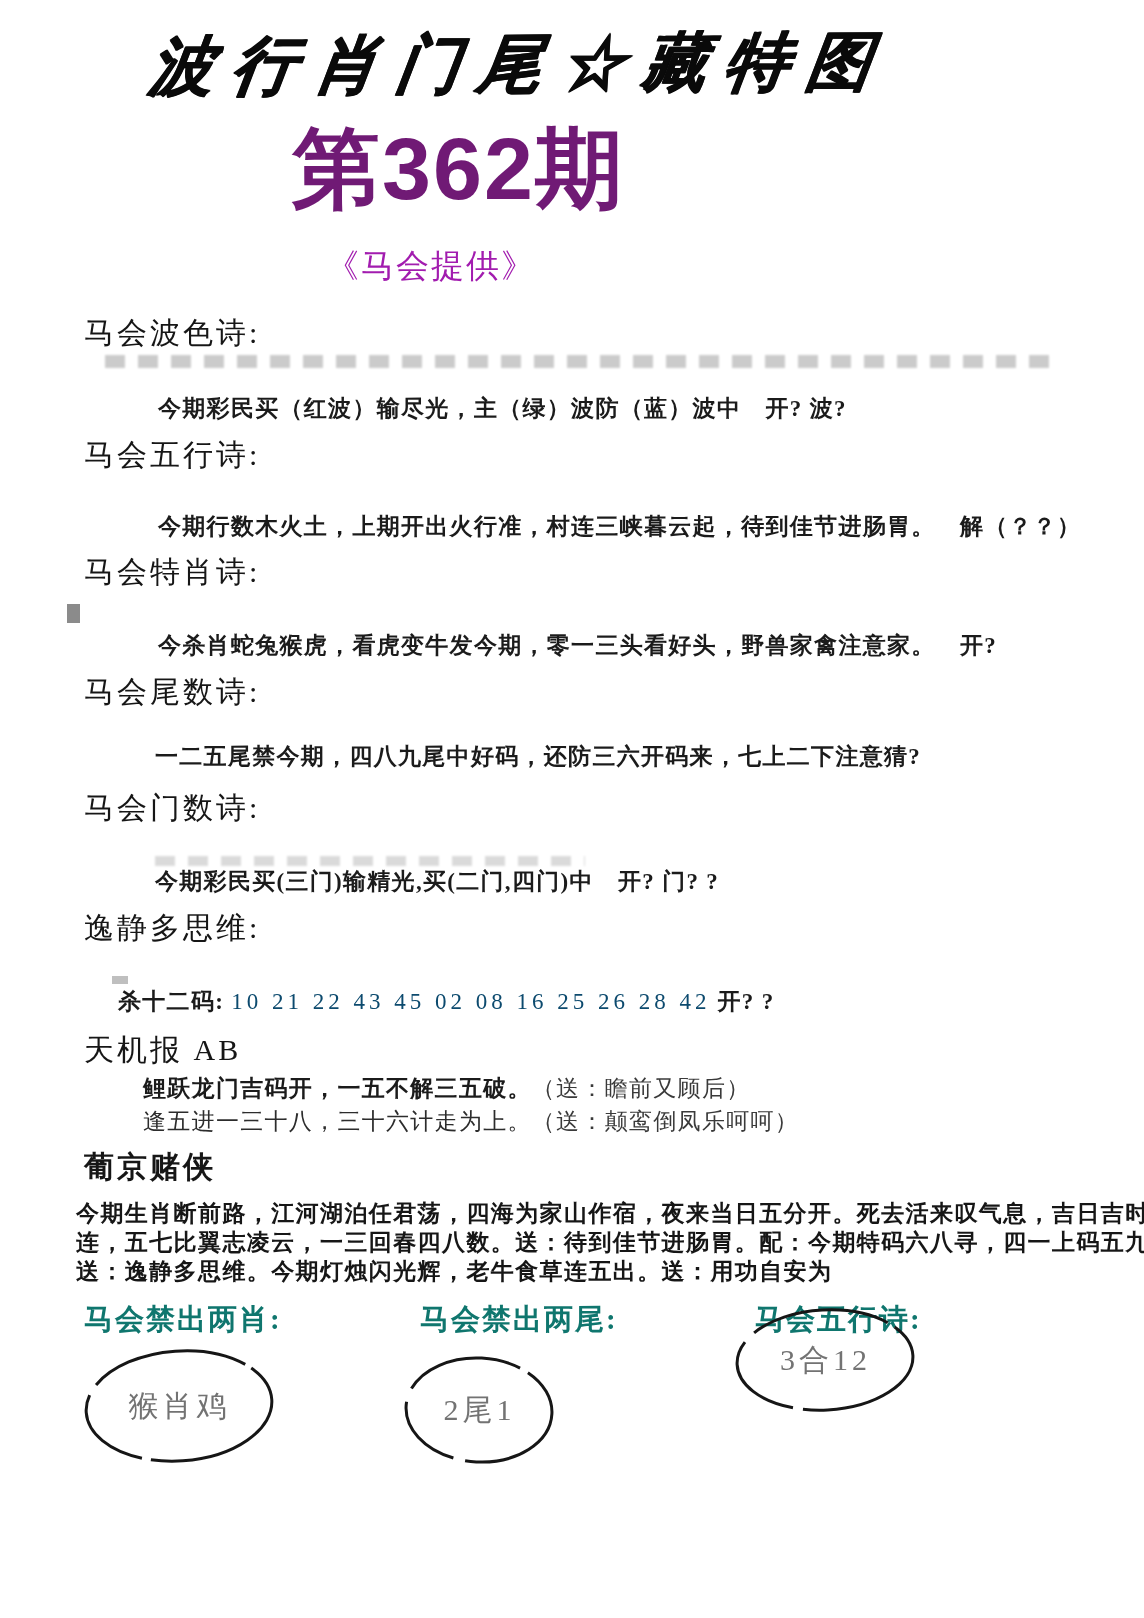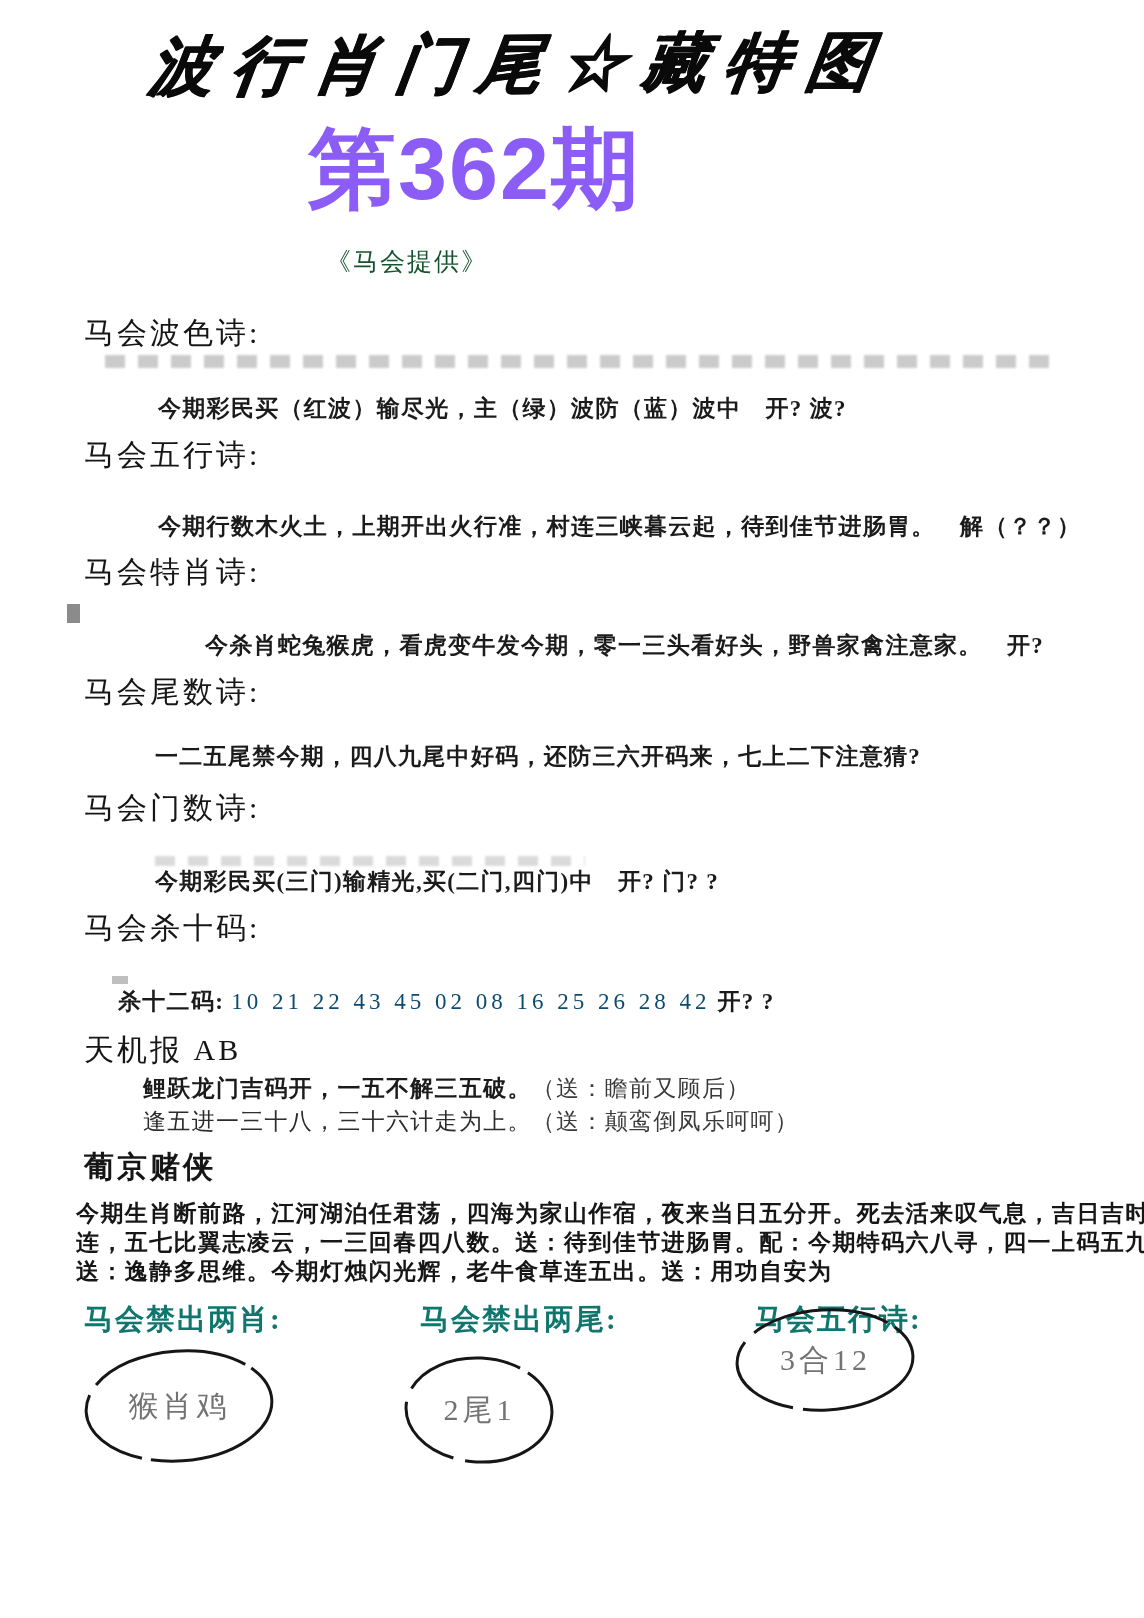--- a/index.html
+++ b/index.html
@@ -15,23 +15,23 @@
   .title-distorted{
     font-weight:bold;font-style:italic;
     font-size:64px;letter-spacing:18px;
     transform:skewX(-8deg) rotate(-0.4deg);
     transform-origin:left top;
     text-shadow:1px 0 0 currentColor,0 1px 0 currentColor,1px 1px 0 currentColor;
     color:#0a0a0a;
   }
   .issue{
     font-family:"Liberation Sans","DejaVu Sans",sans-serif;
-    font-weight:bold;font-size:88px;letter-spacing:2px;color:#8b5cf6;margin-left:16px;
+    font-weight:bold;font-size:88px;letter-spacing:2px;color:#701a75;
   }
-  .provider{font-size:25px;letter-spacing:2px;color:#14532d;}
+  .provider{font-size:33px;letter-spacing:2px;color:#a21caf;}
   .h{font-size:30px;letter-spacing:3px;color:#161616;}
   .c{font-size:23px;font-weight:bold;letter-spacing:1.3px;color:#1b1b1b;}
   .nums{color:#0c4a6e;font-weight:normal;letter-spacing:4px;}
   .gift{font-weight:normal;color:#3a3a3a;}
   .para{font-size:23px;font-weight:bold;letter-spacing:1.4px;color:#161616;}
   .flabel{font-size:29px;font-weight:bold;letter-spacing:2px;color:#0f766e;}
   .oval{position:absolute;}
   .oval svg{position:absolute;left:0;top:0;}
   .oval .val{
     position:absolute;left:0;top:0;right:0;bottom:0;
@@ -58,29 +58,29 @@
   <div class="blob" style="left:67px;top:604px;width:13px;height:19px;"></div>
   <div class="blob" style="left:112px;top:976px;width:16px;height:8px;opacity:.3;"></div>
 
   <div class="abs h" style="left:84px;top:316px;">马会波色诗:</div>
   <div class="abs c" style="left:158px;top:396px;">今期彩民买（红波）输尽光，主（绿）波防（蓝）波中　开? 波?</div>
 
   <div class="abs h" style="left:84px;top:438px;">马会五行诗:</div>
   <div class="abs c" style="left:158px;top:514px;">今期行数木火土，上期开出火行准，村连三峡暮云起，待到佳节进肠胃。　解（？？）</div>
 
   <div class="abs h" style="left:84px;top:555px;">马会特肖诗:</div>
-  <div class="abs c" style="left:158px;top:633px;margin-left:47px;">今杀肖蛇兔猴虎，看虎变牛发今期，零一三头看好头，野兽家禽注意家。　开?</div>
+  <div class="abs c" style="left:158px;top:633px;">今杀肖蛇兔猴虎，看虎变牛发今期，零一三头看好头，野兽家禽注意家。　开?</div>
 
   <div class="abs h" style="left:84px;top:675px;">马会尾数诗:</div>
   <div class="abs c" style="left:155px;top:744px;">一二五尾禁今期，四八九尾中好码，还防三六开码来，七上二下注意猜?</div>
 
   <div class="abs h" style="left:84px;top:791px;">马会门数诗:</div>
   <div class="abs c" style="left:155px;top:869px;">今期彩民买(三门)输精光,买(二门,四门)中　开? 门? ?</div>
 
-  <div class="abs h" style="left:84px;top:911px;">马会杀十码:</div>
+  <div class="abs h" style="left:84px;top:911px;">逸静多思维:</div>
   <div class="abs c" style="left:118px;top:989px;">
     <span>杀十二码: </span><span class="nums">10 21 22 43 45 02 08 16 25 26 28 42</span><span> 开? ?</span>
   </div>
 
   <div class="abs h" style="left:84px;top:1033px;">天机报 AB</div>
   <div class="abs c" style="left:143px;top:1109px;font-weight:normal;color:#2c2c2c;">
     <span>逢五进一三十八，三十六计走为上。</span><span class="gift">（送：颠鸾倒凤乐呵呵）</span>
   </div>
   <div class="abs c" style="left:143px;top:1076px;">
     <span>鲤跃龙门吉码开，一五不解三五破。</span><span class="gift">（送：瞻前又顾后）</span>

